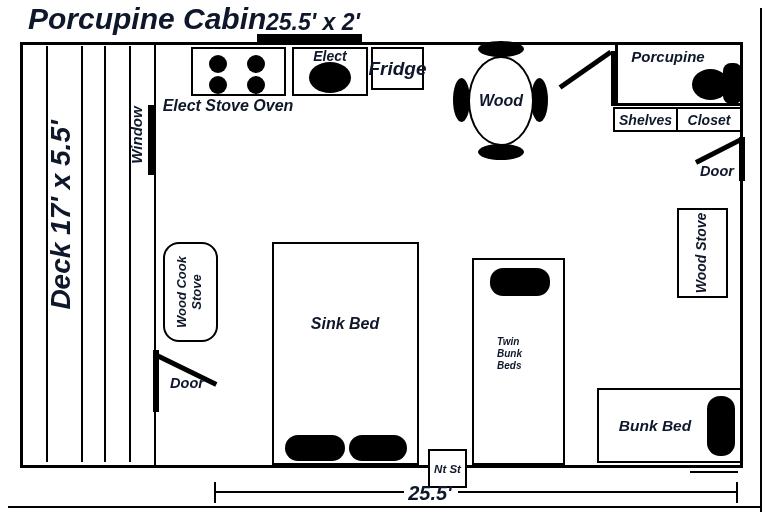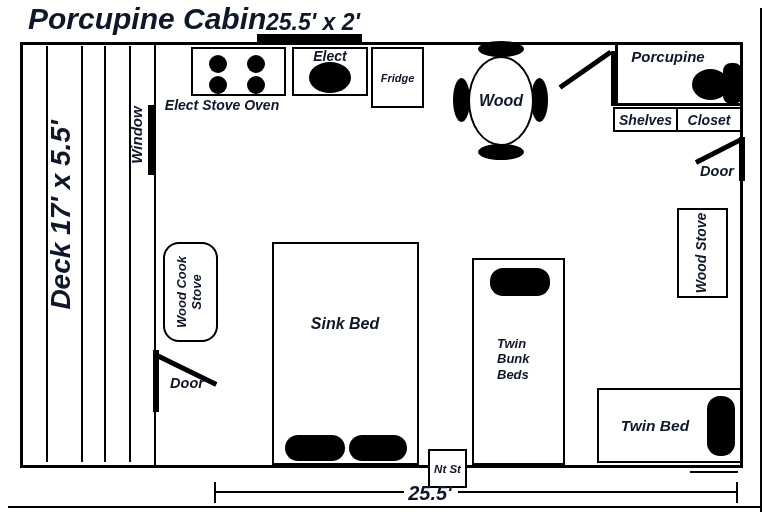--- a/index.html
+++ b/index.html
@@ -46,27 +46,27 @@
   <div class="fill" style="left:148px;top:105px;width:7px;height:70px;"></div>
   <div class="vtext" style="left:137px;top:135px;font-size:15px;">Window</div>
 
   <div class="fill" style="left:257px;top:34px;width:105px;height:10px;"></div>
 
   <div class="box" style="left:191px;top:47px;width:95px;height:49px;"></div>
   <div class="oval" style="left:209px;top:55px;width:18px;height:18px;"></div>
   <div class="oval" style="left:247px;top:55px;width:18px;height:18px;"></div>
   <div class="oval" style="left:209px;top:76px;width:18px;height:18px;"></div>
   <div class="oval" style="left:247px;top:76px;width:18px;height:18px;"></div>
-  <div class="ctext" style="left:222px;top:106px;font-size:14px;">Elect Stove Oven</div>
+  <div class="ctext" style="left:228px;top:106px;font-size:16px;">Elect Stove Oven</div>
 
   <div class="box" style="left:292px;top:47px;width:76px;height:49px;"></div>
   <div class="ctext" style="left:330px;top:57px;font-size:14px;">Elect</div>
   <div class="oval" style="left:309px;top:62px;width:42px;height:31px;"></div>
 
-  <div class="box flexc" style="left:371px;top:47px;width:53px;height:61px;font-size:11px;">
+  <div class="box flexc" style="left:371px;top:47px;width:53px;height:43px;font-size:19px;">
     <span>Fridge</span>
   </div>
 
   <div class="oval" style="left:478px;top:41px;width:46px;height:16px;"></div>
   <div class="oval" style="left:478px;top:144px;width:46px;height:16px;"></div>
   <div class="oval" style="left:453px;top:78px;width:17px;height:44px;"></div>
   <div class="oval" style="left:531px;top:78px;width:17px;height:44px;"></div>
   <div class="box" style="left:468px;top:56px;width:66px;height:90px;border-radius:50%;"></div>
   <div class="ctext" style="left:501px;top:101px;font-size:16px;">Wood</div>
 
@@ -104,26 +104,26 @@
   <div class="ctext" style="left:345px;top:324px;font-size:16px;">Sink Bed</div>
   <div class="pillow" style="left:285px;top:435px;width:60px;height:26px;"></div>
   <div class="pillow" style="left:349px;top:435px;width:58px;height:26px;"></div>
 
   <div class="box flexc" style="left:428px;top:423px;width:39px;height:39px;font-size:11.5px;margin-top:26px;">
     <span>Nt St</span>
   </div>
 
   <div class="box" style="left:472px;top:258px;width:93px;height:207px;"></div>
   <div class="pillow" style="left:490px;top:268px;width:60px;height:28px;"></div>
-  <div class="abs pre" style="left:497px;top:336px;font-size:13px;">Twin
+  <div class="abs pre" style="left:497px;top:336px;font-size:10px;">Twin
 Bunk
 Beds</div>
 
   <div class="box" style="left:597px;top:388px;width:145px;height:75px;"></div>
-  <div class="ctext" style="left:655px;top:426px;font-size:15.5px;">Twin Bed</div>
+  <div class="ctext" style="left:655px;top:426px;font-size:15.5px;">Bunk Bed</div>
   <div class="pillow" style="left:707px;top:396px;width:28px;height:60px;"></div>
 
   <div class="hline" style="left:690px;top:471px;width:48px;"></div>
 
   <div class="vline" style="left:214px;top:482px;height:21px;"></div>
   <div class="vline" style="left:736px;top:482px;height:21px;"></div>
   <div class="hline" style="left:216px;top:491px;width:188px;"></div>
   <div class="hline" style="left:458px;top:491px;width:278px;"></div>
   <div class="ctext" style="left:430px;top:493px;font-size:20px;">25.5'</div>
 

